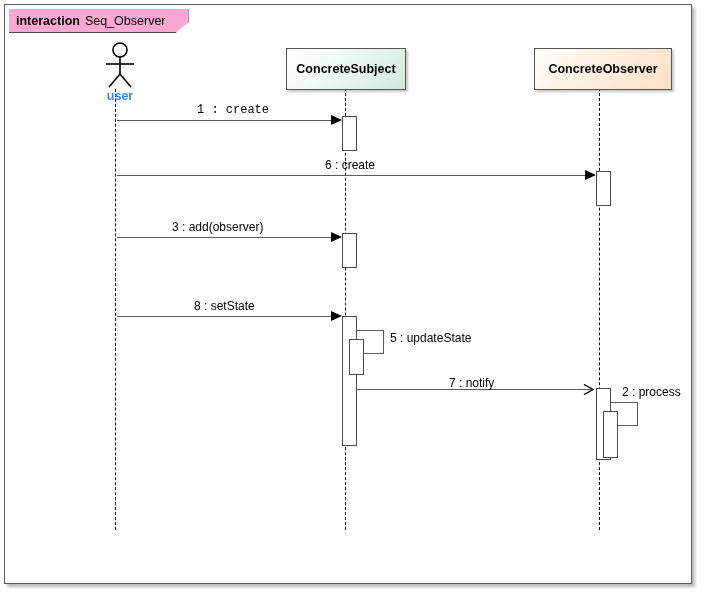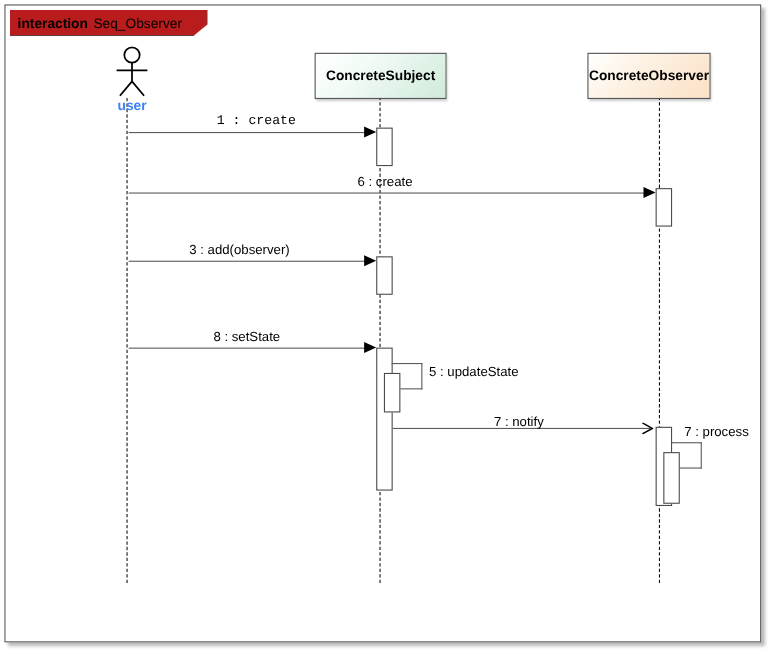--- a/index.html
+++ b/index.html
@@ -28,21 +28,21 @@
     background: #ffffff;
     box-sizing: border-box;
     box-shadow: 3px 3px 3px rgba(0,0,0,0.28);
   }
   .frame-tab {
     position: absolute;
     left: 4px;
     top: 4px;
     height: 24px;
     padding: 0 22px 0 7px;
-    background: #b91c1c;
+    background: #f9a8d4;
     border-right: 1px solid #4d4d4d;
     border-bottom: 1px solid #4d4d4d;
     display: flex;
     align-items: center;
     white-space: nowrap;
     font-size: 12.5px;
     color: #000000;
     -webkit-clip-path: polygon(0 0, 100% 0, 100% 55%, calc(100% - 13px) 100%, 0 100%);
     clip-path: polygon(0 0, 100% 0, 100% 55%, calc(100% - 13px) 100%, 0 100%);
     box-sizing: border-box;
@@ -168,21 +168,21 @@
         <line x1="24" y1="32" x2="13" y2="45" stroke="#000000" stroke-width="1.6"></line>
         <line x1="24" y1="32" x2="35" y2="45" stroke="#000000" stroke-width="1.6"></line>
       </svg>
     </div>
     <div class="actor-label" style="left:76px; top:84px; width:78px;">user</div>
 
     <div class="participant p-subject" style="left:281px; top:31px; width:120px; height:42px;">
       <span>ConcreteSubject</span>
     </div>
 
-    <div class="participant p-observer" style="left:529px; top:31px; width:112px; height:42px;">
+    <div class="participant p-observer" style="left:529px; top:31px; width:138px; height:42px;">
       <span>ConcreteObserver</span>
     </div>
 
     <div class="msg-line" style="left:112px; top:115px; width:216px;"></div>
     <div class="arrow-solid" style="left:326px; top:110px;"></div>
     <div class="msg-label" style="left:192px; top:98px;font-family:Liberation Mono, monospace;">1 : create</div>
     <div class="activation" style="left:337px; top:111px; width:15px; height:35px;"></div>
 
     <div class="msg-line" style="left:112px; top:170px; width:470px;"></div>
     <div class="arrow-solid" style="left:580px; top:165px;"></div>
@@ -213,18 +213,18 @@
       <polyline points="1,0.5 10,5.5 1,10.5" fill="none" stroke="#000000" stroke-width="1.4"></polyline>
     </svg>
     <div class="msg-label" style="left:444px; top:371px;">7 : notify</div>
 
     <div class="activation" style="left:591px; top:383px; width:15px; height:72px;"></div>
 
     <div class="seg-h" style="left:605px; top:397px; width:28px;"></div>
     <div class="seg-v" style="left:632px; top:397px; height:24px;"></div>
     <div class="seg-h" style="left:612px; top:420px; width:21px;"></div>
     <div class="arrow-solid-left" style="left:601px; top:415px;"></div>
-    <div class="msg-label" style="left:617px; top:380px;">7 : process</div>
+    <div class="msg-label" style="left:617px; top:380px;">2 : process</div>
 
     <div class="activation" style="left:598px; top:406px; width:15px; height:47px;"></div>
 
   </div>
 </div>
 
 </body></html>

